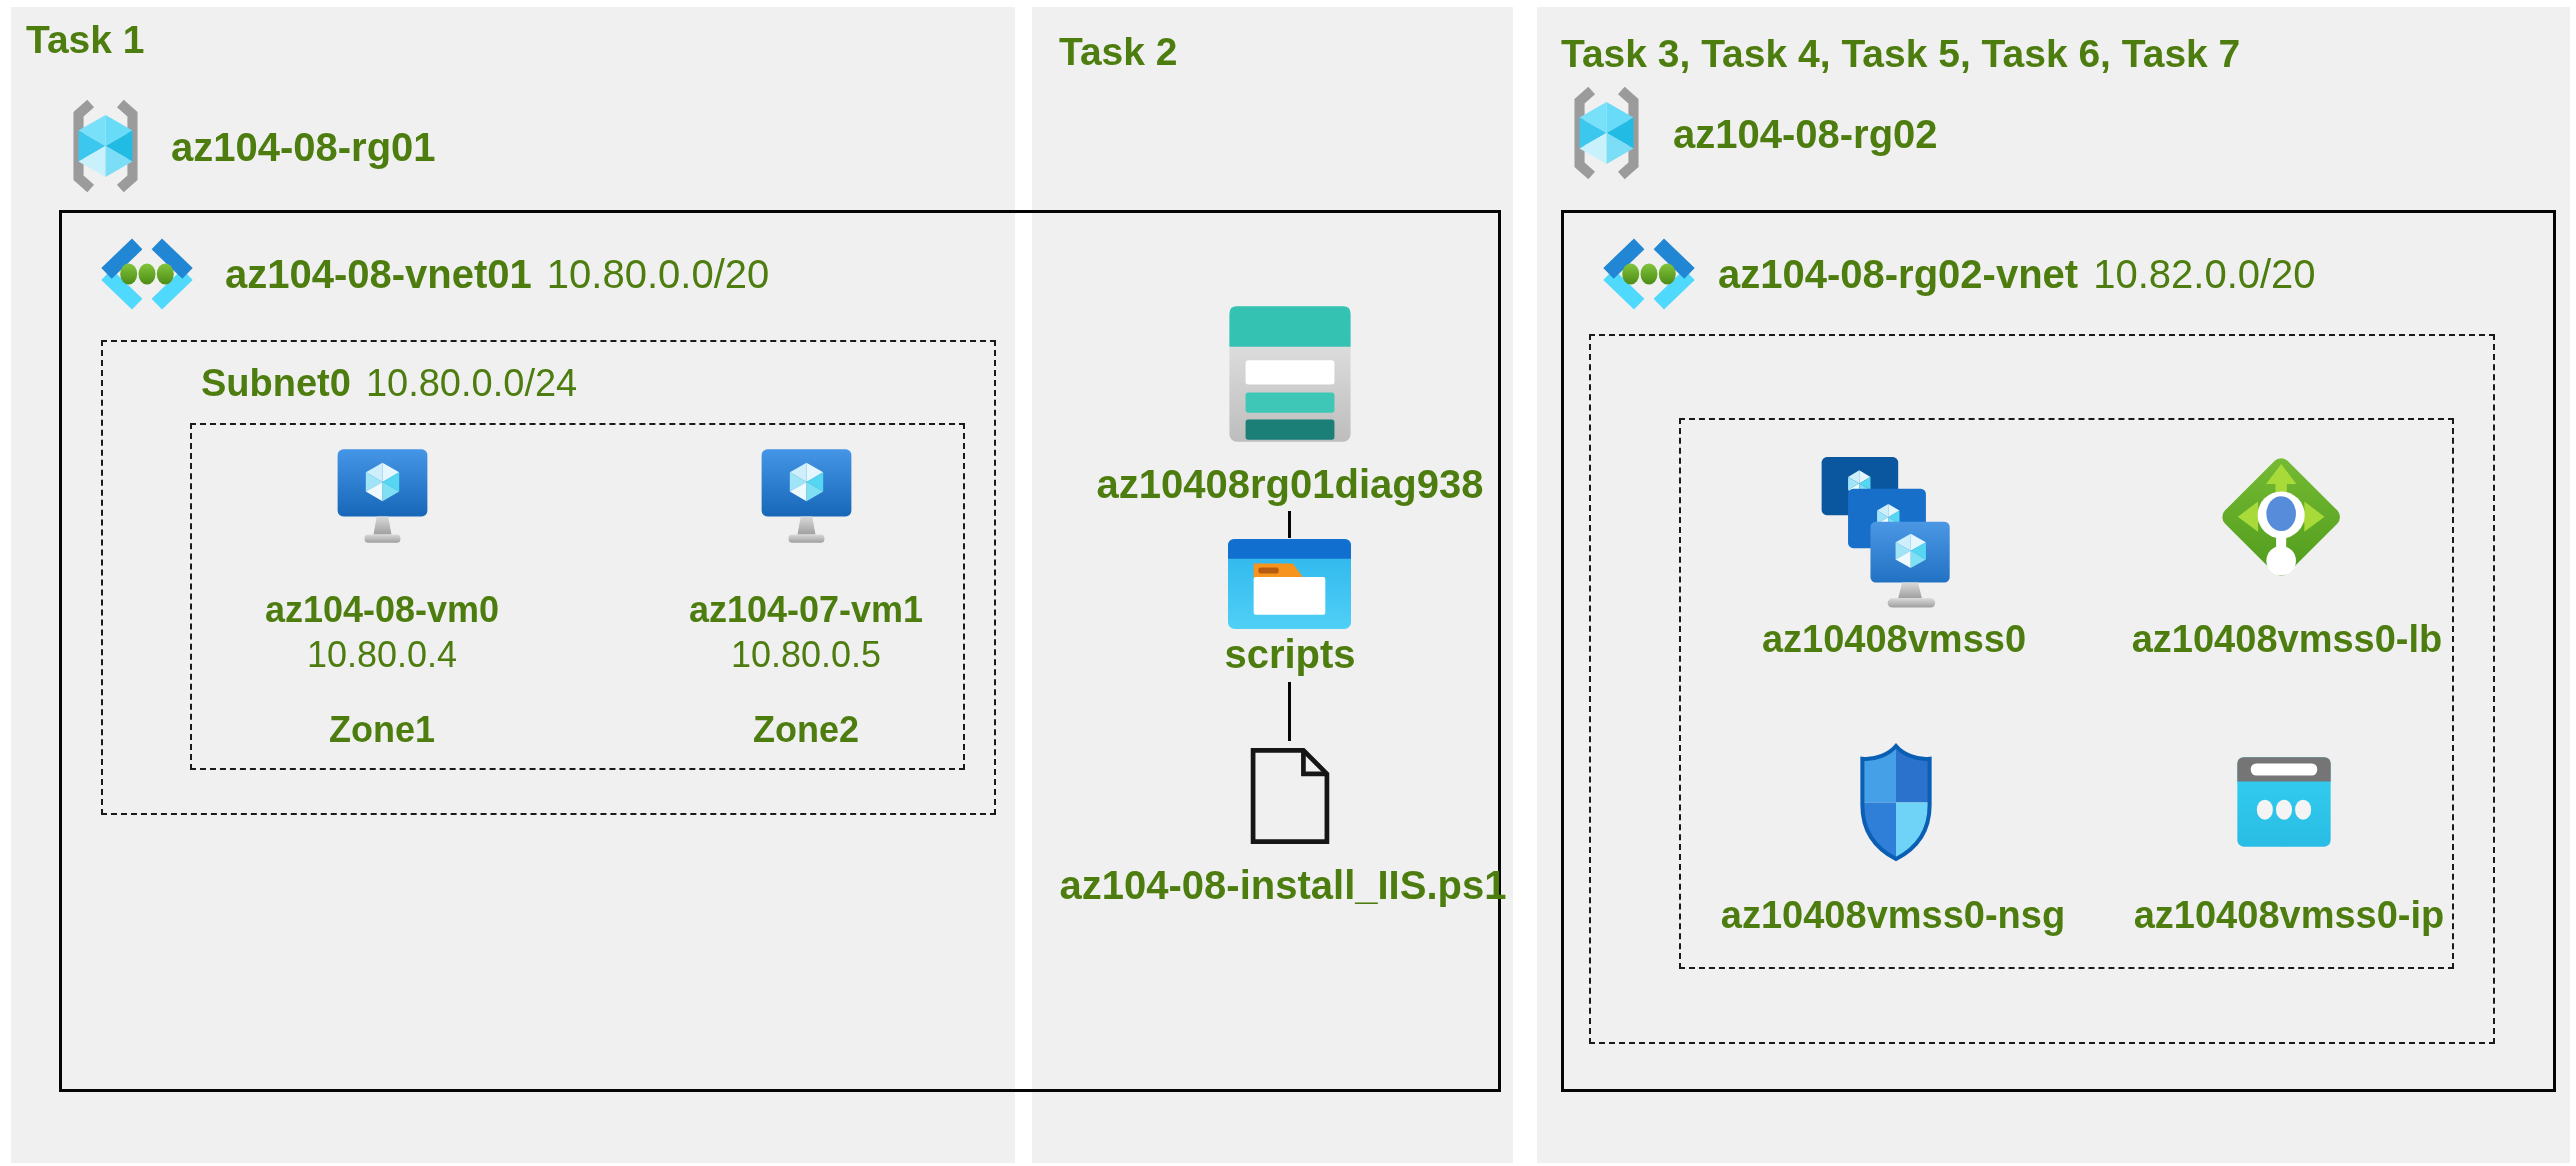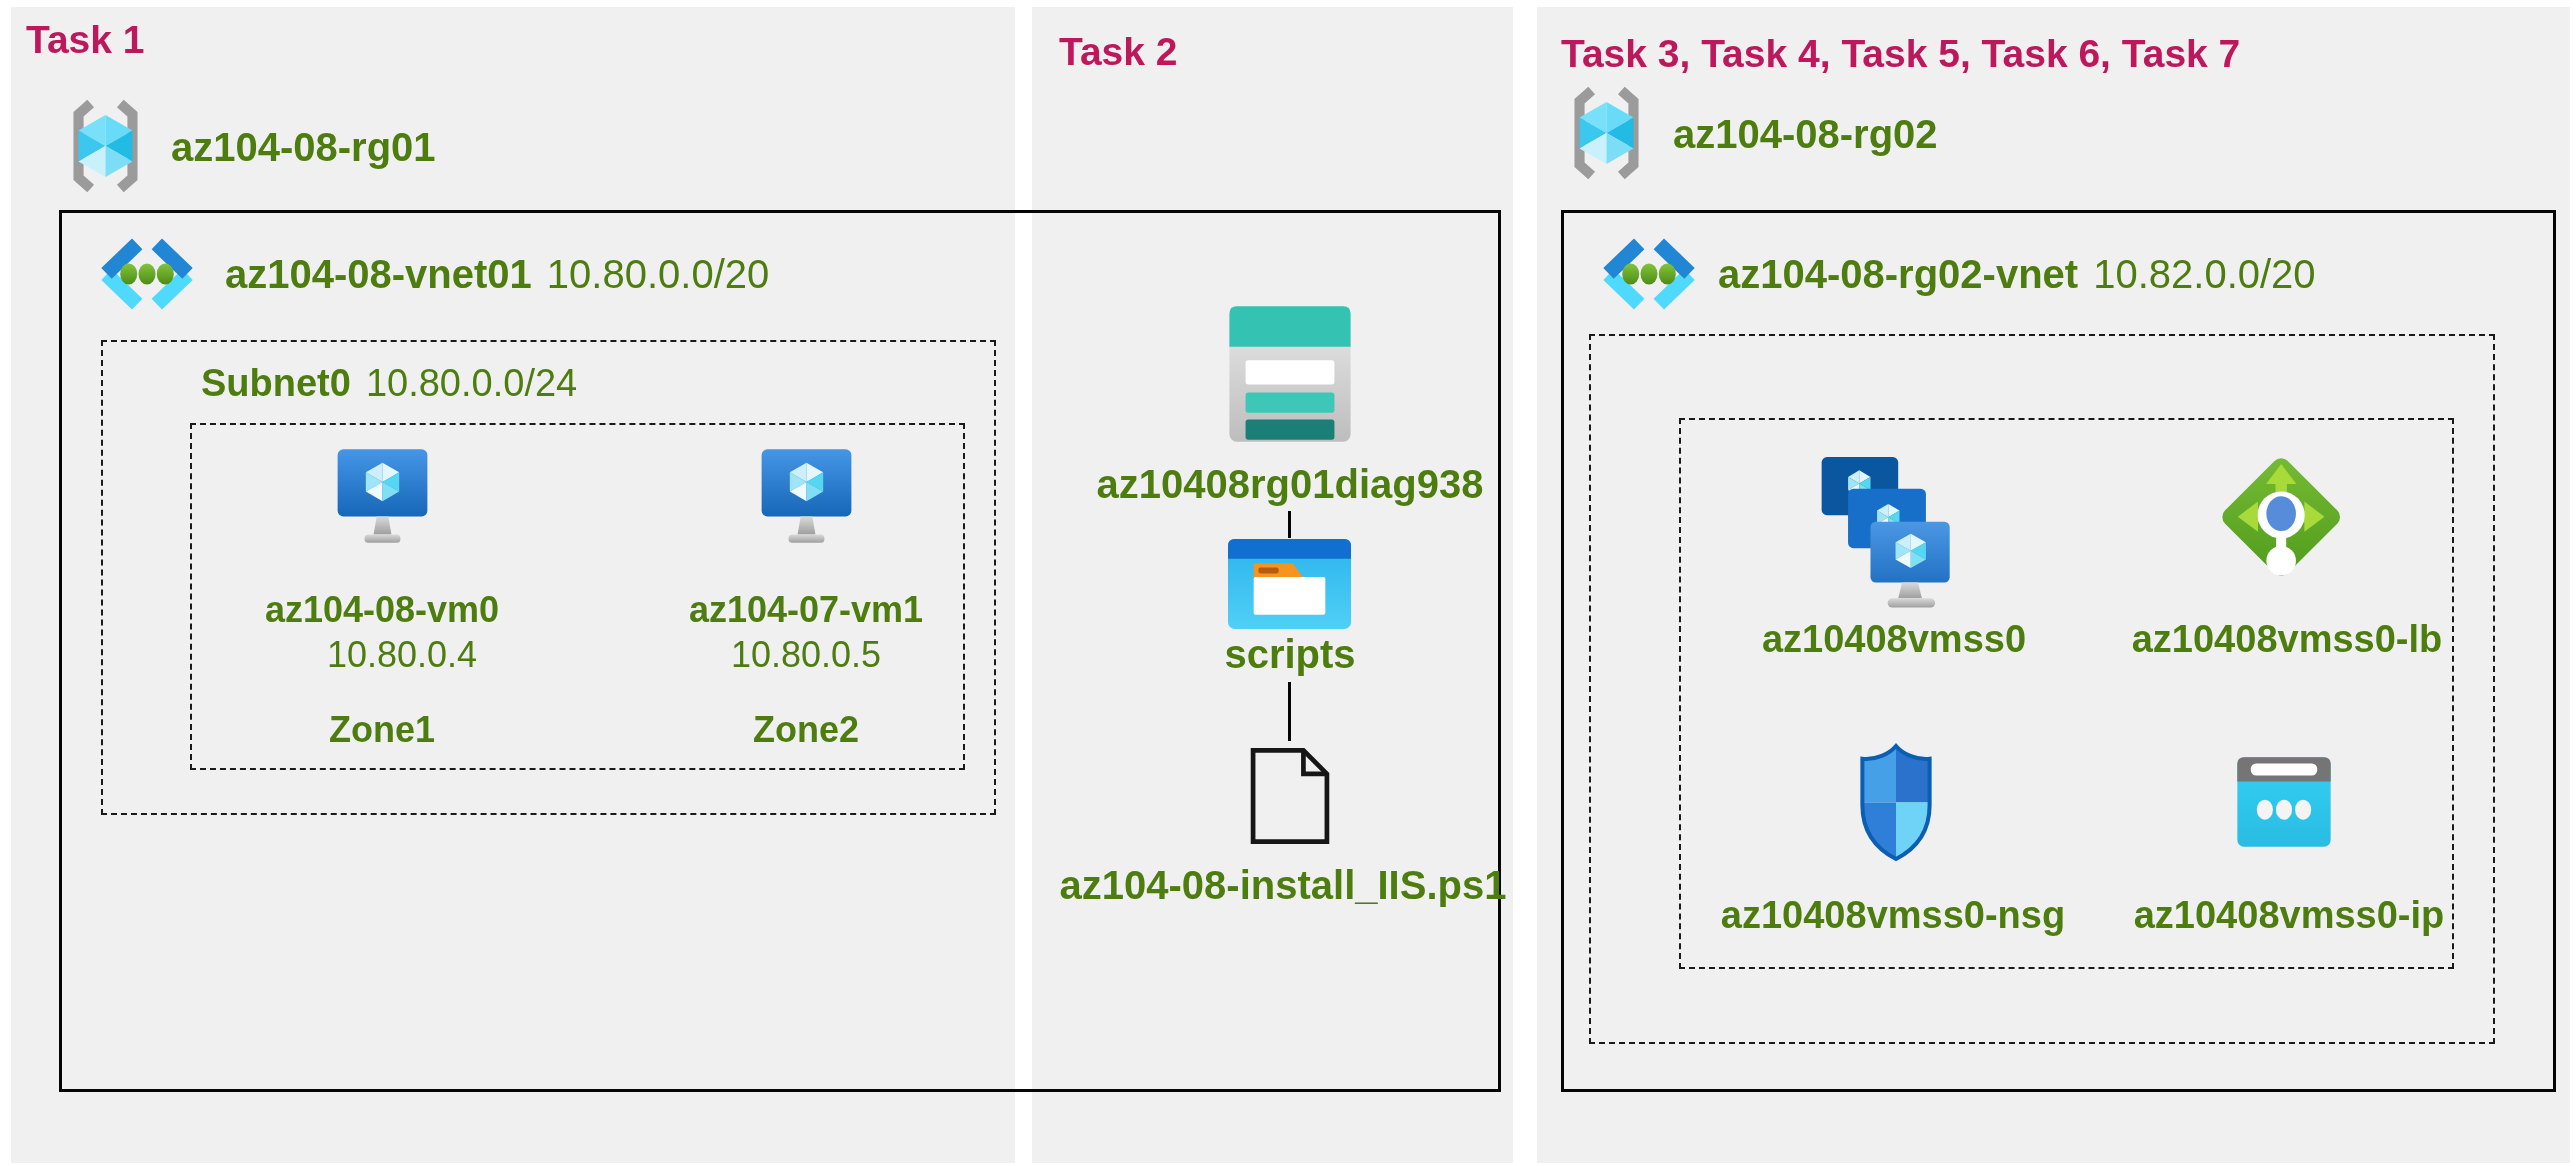--- a/index.html
+++ b/index.html
@@ -2,21 +2,21 @@
 <html style="font-size:10.8px"><head>
 <meta charset="utf-8">
 <style>
   html,body{margin:0;padding:0;background:#ffffff;}
   #canvas{position:relative;width:2576px;height:1166px;background:#ffffff;
           font-family:"Liberation Sans",sans-serif;overflow:hidden;}
   .panel{position:absolute;top:6.7px;height:1156px;background:#f0f0f0;}
   #panel-task1{left:10.8px;width:1004px;}
   #panel-task2{left:1032px;width:481px;}
   #panel-task3{left:1537px;width:1033px;}
-  .task-header{position:absolute;font-size:39px;font-weight:700;color:#be185d;white-space:nowrap;}
+  .task-header{position:absolute;font-size:39px;font-weight:700;color:#4d7c0f;white-space:nowrap;}
   .solid-box{position:absolute;border:3.4px solid #050505;background:transparent;}
   .dashed-box{position:absolute;border:2.7px dashed #1a1a1a;background:transparent;}
   .icon{position:absolute;}
   .label-row{position:absolute;white-space:nowrap;color:#4d7c0f;}
   .b{font-weight:700;}
   .r{font-weight:400;}
   .f60{font-size:40px;}
   .f56{font-size:38px;}
   .f54{font-size:36px;margin-top:8px;}
   .center-label{transform:translateX(-50%);text-align:center;}
@@ -103,21 +103,21 @@
     <polygon points="75,26 49,41 75,56" fill="#cdeffb"></polygon>
     <polygon points="75,26 101,41 75,56" fill="#e4f7fe"></polygon>
     <polygon points="49,41 49,71 75,56" fill="#9fe5f7"></polygon>
     <polygon points="101,41 101,71 75,56" fill="#55d7f1"></polygon>
     <polygon points="75,86 49,71 75,56" fill="#eefbfe"></polygon>
     <polygon points="75,86 101,71 75,56" fill="#7fe0f4"></polygon>
     <polygon points="66,110 84,110 89,138 61,138" fill="url(#gStand)"></polygon>
     <rect x="47" y="138" width="56" height="13" rx="6" fill="url(#gStand)"></rect>
   </svg>
   <div class="label-row f54 b center-label" style="left:382px;top:581px;">az104-08-vm0</div>
-  <div class="label-row f54 r center-label" style="left:402px;top:626px;">10.80.0.4</div>
+  <div class="label-row f54 r center-label" style="left:382px;top:626px;">10.80.0.4</div>
   <div class="label-row f54 b center-label" style="left:382px;top:701px;">Zone1</div>
 
   <svg class="icon" style="left:756px;top:446px;" width="101" height="109" viewBox="0 0 150 170">
     <rect x="5" y="5" width="140" height="105" rx="9" fill="url(#gScr)"></rect>
     <polygon points="75,26 49,41 75,56" fill="#cdeffb"></polygon>
     <polygon points="75,26 101,41 75,56" fill="#e4f7fe"></polygon>
     <polygon points="49,41 49,71 75,56" fill="#9fe5f7"></polygon>
     <polygon points="101,41 101,71 75,56" fill="#55d7f1"></polygon>
     <polygon points="75,86 49,71 75,56" fill="#eefbfe"></polygon>
     <polygon points="75,86 101,71 75,56" fill="#7fe0f4"></polygon>

